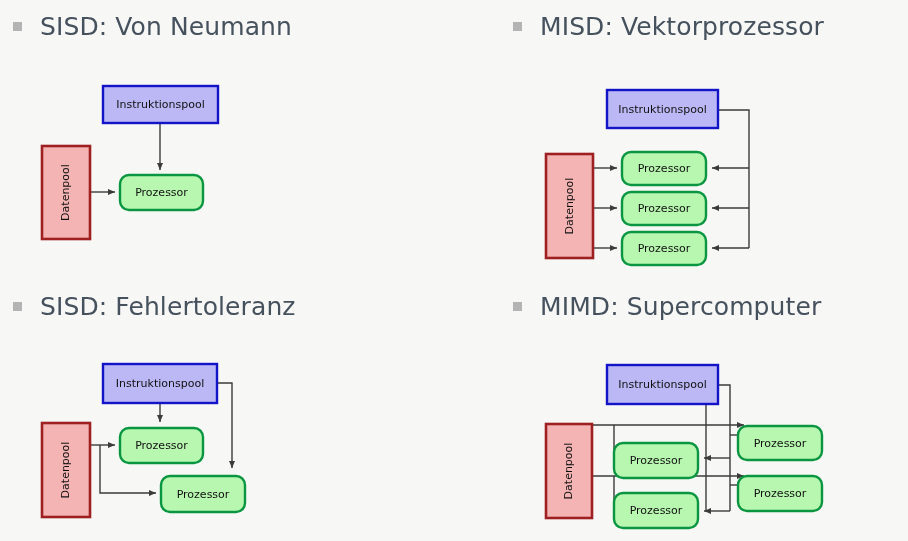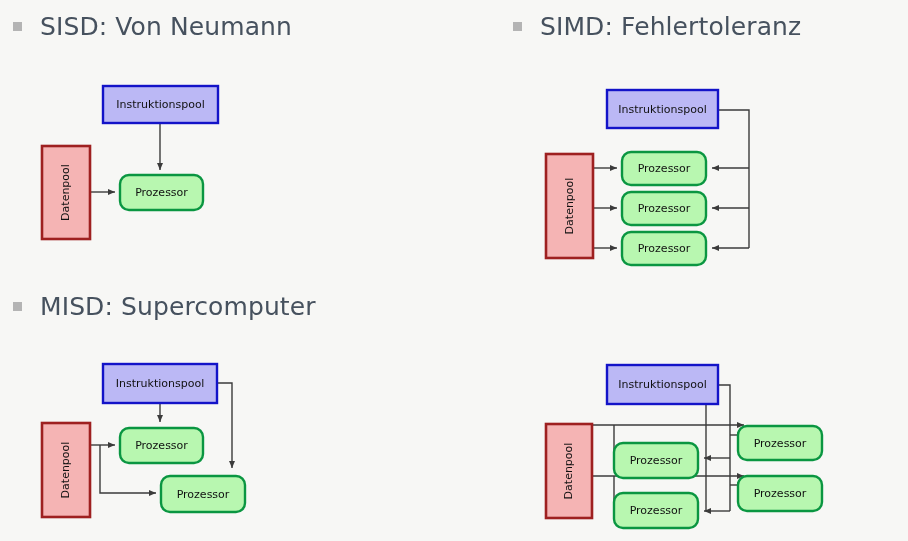--- a/index.html
+++ b/index.html
@@ -103,21 +103,21 @@
         <rect x="120" y="175" width="83" height="35" rx="9" ry="9" fill="#b8f7b0" stroke="#0a9641" stroke-width="2.4"></rect>
         <text class="lbl" x="161.5" y="193">Prozessor</text>
       </g>
     </svg>
   </div>
 </div>
 
 <div class="quadrant q-tr">
   <div class="heading">
     <span class="bullet"></span>
-    <span class="heading-text">SIMD: Fehlertoleranz</span>
+    <span class="heading-text">MISD: Vektorprozessor</span>
   </div>
 
   <div class="diagram">
     <svg width="454" height="270" viewBox="0 0 454 270">
       <defs>
         <marker id="ah2" markerWidth="8" markerHeight="8" refX="7" refY="3" orient="auto" markerUnits="userSpaceOnUse">
           <path d="M0,0 L7,3 L0,6 z" fill="#3b3b3b"></path>
         </marker>
       </defs>
 
@@ -153,21 +153,21 @@
         <rect x="168" y="232" width="84" height="33" rx="9" ry="9" fill="#b8f7b0" stroke="#0a9641" stroke-width="2.4"></rect>
         <text class="lbl" x="210" y="249">Prozessor</text>
       </g>
     </svg>
   </div>
 </div>
 
 <div class="quadrant q-bl">
   <div class="heading">
     <span class="bullet"></span>
-    <span class="heading-text">MISD: Supercomputer</span>
+    <span class="heading-text">SISD: Fehlertoleranz</span>
   </div>
 
   <div class="diagram">
     <svg width="454" height="261" viewBox="0 0 454 261">
       <defs>
         <marker id="ah3" markerWidth="8" markerHeight="8" refX="7" refY="3" orient="auto" markerUnits="userSpaceOnUse">
           <path d="M0,0 L7,3 L0,6 z" fill="#3b3b3b"></path>
         </marker>
       </defs>
 
@@ -196,20 +196,24 @@
 
       <g>
         <rect x="161" y="196" width="84" height="36" rx="9" ry="9" fill="#b8f7b0" stroke="#0a9641" stroke-width="2.4"></rect>
         <text class="lbl" x="203" y="214.5">Prozessor</text>
       </g>
     </svg>
   </div>
 </div>
 
 <div class="quadrant q-br">
+  <div class="heading">
+    <span class="bullet"></span>
+    <span class="heading-text">MIMD: Supercomputer</span>
+  </div>
 
   <div class="diagram">
     <svg width="454" height="261" viewBox="0 0 454 261">
       <defs>
         <marker id="ah4" markerWidth="8" markerHeight="8" refX="7" refY="3" orient="auto" markerUnits="userSpaceOnUse">
           <path d="M0,0 L7,3 L0,6 z" fill="#3b3b3b"></path>
         </marker>
       </defs>
 
       <path d="M264,105 L276,105 L276,231" fill="none" stroke="#3b3b3b" stroke-width="1.4"></path>

